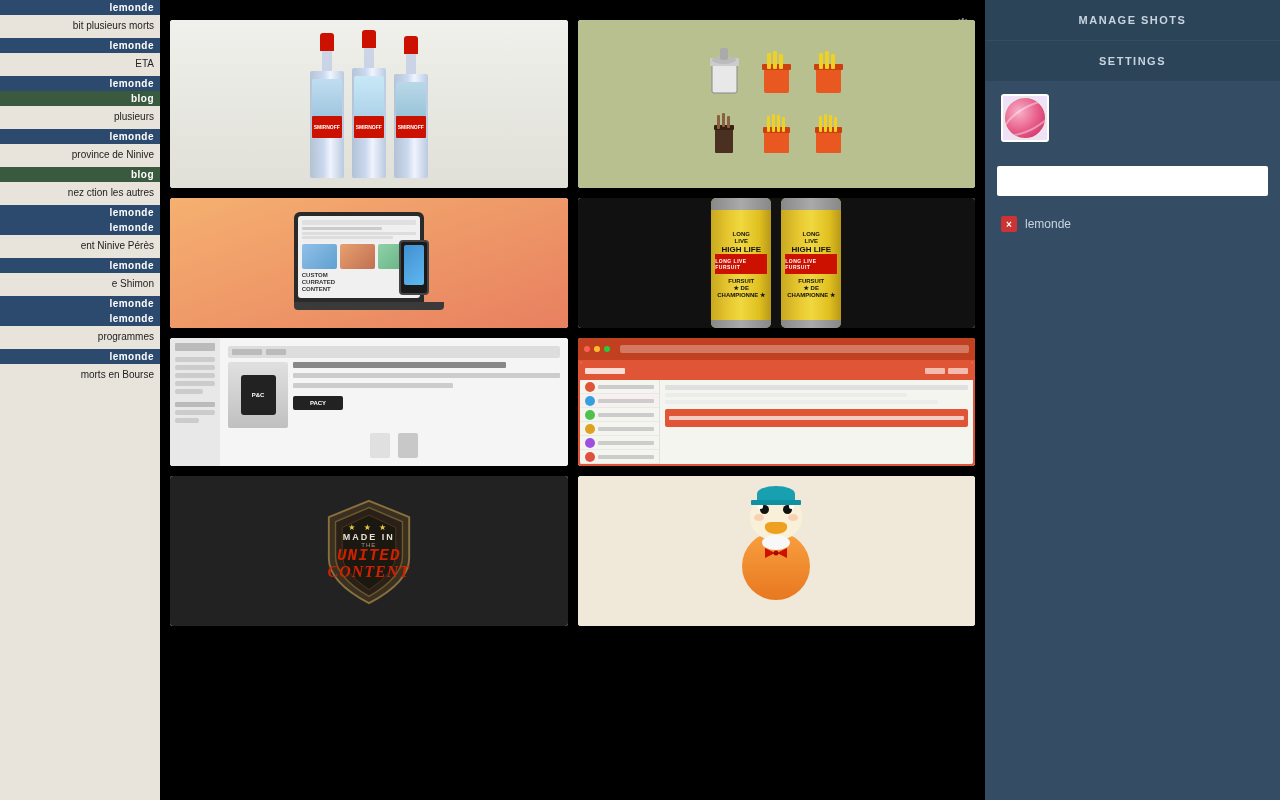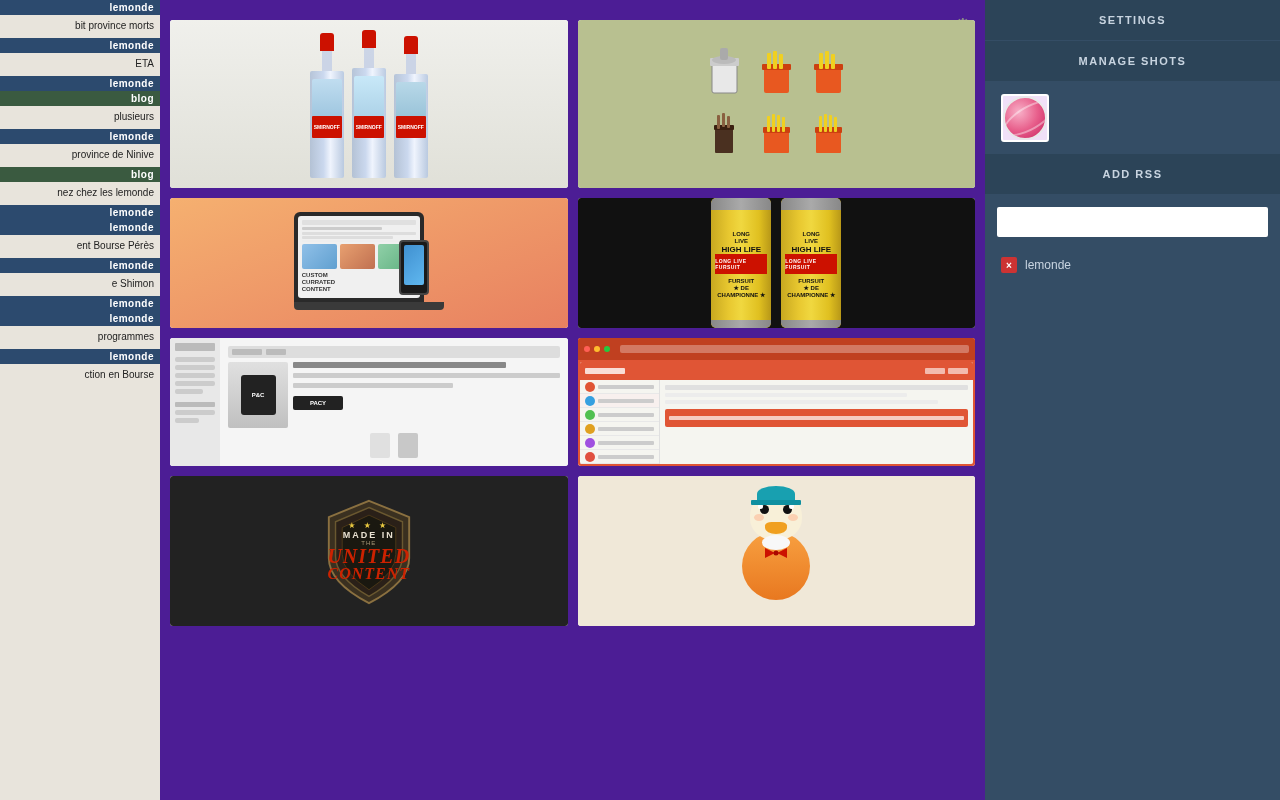--- a/index.html
+++ b/index.html
@@ -39,21 +39,21 @@
       font-size: 10px;
       color: #222;
       padding: 4px 6px 6px 4px;
       text-align: right;
       line-height: 1.3;
     }
 
     
     .main-content {
       flex: 1;
-      background: #4c1d95;
+      background: #000000;
       padding: 10px;
       overflow-y: auto;
       position: relative;
     }
     .gear-icon-container {
       position: absolute;
       top: 10px;
       right: 10px;
       cursor: pointer;
     }
@@ -551,62 +551,62 @@
       font-size: 18px;
       padding: 4px;
     }
   </style>
 </head>
 <body>
 
 <aside class="left-sidebar">
   <div class="news-item">
     <div class="news-source">lemonde</div>
-    <div class="news-headline">bit province morts</div>
+    <div class="news-headline">bit plusieurs morts</div>
   </div>
   <div class="news-item">
     <div class="news-source">lemonde</div>
     <div class="news-headline">ETA</div>
   </div>
   <div class="news-item">
     <div class="news-source">lemonde</div>
   </div>
   <div class="news-item">
     <div class="news-source" style="background:#3a5a40;">blog</div>
     <div class="news-headline">plusieurs</div>
   </div>
   <div class="news-item">
     <div class="news-source">lemonde</div>
     <div class="news-headline">province de Ninive</div>
   </div>
   <div class="news-item">
     <div class="news-source" style="background:#3a5a40;">blog</div>
-    <div class="news-headline">nez chez les lemonde</div>
+    <div class="news-headline">nez ction les autres</div>
   </div>
   <div class="news-item">
     <div class="news-source">lemonde</div>
   </div>
   <div class="news-item">
     <div class="news-source">lemonde</div>
-    <div class="news-headline">ent Bourse Pérès</div>
+    <div class="news-headline">ent Ninive Pérès</div>
   </div>
   <div class="news-item">
     <div class="news-source">lemonde</div>
     <div class="news-headline">e Shimon</div>
   </div>
   <div class="news-item">
     <div class="news-source">lemonde</div>
   </div>
   <div class="news-item">
     <div class="news-source">lemonde</div>
     <div class="news-headline">programmes</div>
   </div>
   <div class="news-item">
     <div class="news-source">lemonde</div>
-    <div class="news-headline">ction en Bourse</div>
+    <div class="news-headline">morts en Bourse</div>
   </div>
 </aside>
 
 <main class="main-content">
   <button class="gear-btn gear-icon-container">⚙</button>
 
   <div class="gallery-grid">
 
     <div class="gallery-item">
       <div class="canvas-wrap scene-smirnoff">
@@ -866,21 +866,21 @@
         <div class="badge-shield">
           <svg class="shield-svg" viewBox="0 0 100 115" fill="none" xmlns="http://www.w3.org/2000/svg">
             <path d="M50 5 L92 22 L92 65 Q92 90 50 112 Q8 90 8 65 L8 22 Z" fill="#3a3020" stroke="#8a7040" stroke-width="2"></path>
             <path d="M50 12 L85 27 L85 63 Q85 85 50 105 Q15 85 15 63 L15 27 Z" fill="#2a2018" stroke="#6a5830" stroke-width="1.5"></path>
             <path d="M50 20 L78 33 L78 61 Q78 80 50 98 Q22 80 22 61 L22 33 Z" fill="#1a1810" stroke="#4a3818" stroke-width="1"></path>
           </svg>
           <div class="badge-text">
             <div class="badge-stars">★ ★ ★</div>
             <div class="badge-made">MADE IN</div>
             <div class="badge-the">THE</div>
-            <div class="badge-usa" style="font-family:Liberation Serif, serif;font-size:20px;color:#cc2200;font-weight:900;font-style:italic;">UNITED</div>
+            <div class="badge-usa" style="font-family:Liberation Mono, monospace;font-size:16px;color:#cc2200;font-weight:900;font-style:italic;">UNITED</div>
             <div class="badge-usa" style="font-family:Georgia,serif;font-size:16px;color:#cc2200;font-weight:900;font-style:italic;">CONTENT</div>
           </div>
         </div>
       </div>
     </div>
 
     <div class="gallery-item">
       <div class="canvas-wrap scene-duck">
 
         <div style="position:relative;width:100px;height:150px;display:flex;flex-direction:column;align-items:center;">
@@ -915,30 +915,29 @@
             </div>
           </div>
         </div>
       </div>
     </div>
 
   </div>
 </main>
 
 <aside class="right-sidebar">
+  <button class="sidebar-btn">MANAGE SHOTS</button>
   <button class="sidebar-btn">SETTINGS</button>
-  <button class="sidebar-btn">MANAGE SHOTS</button>
 
   <div class="avatar-section">
     <div class="avatar-img">
       <div class="dribbble-ball"></div>
     </div>
   </div>
 
-  <button class="sidebar-btn">ADD RSS</button>
 
   <div class="add-rss-section">
     <input class="rss-input" type="text" placeholder="" style="">
   </div>
 
 
   <div class="rss-item">
     <div class="rss-remove">
       <span>×</span>
     </div>

